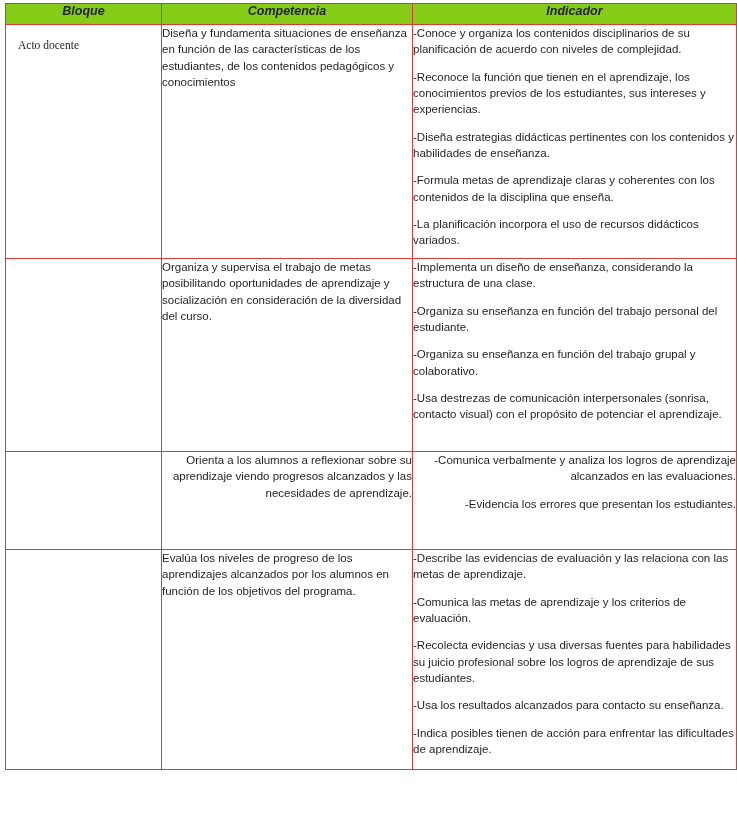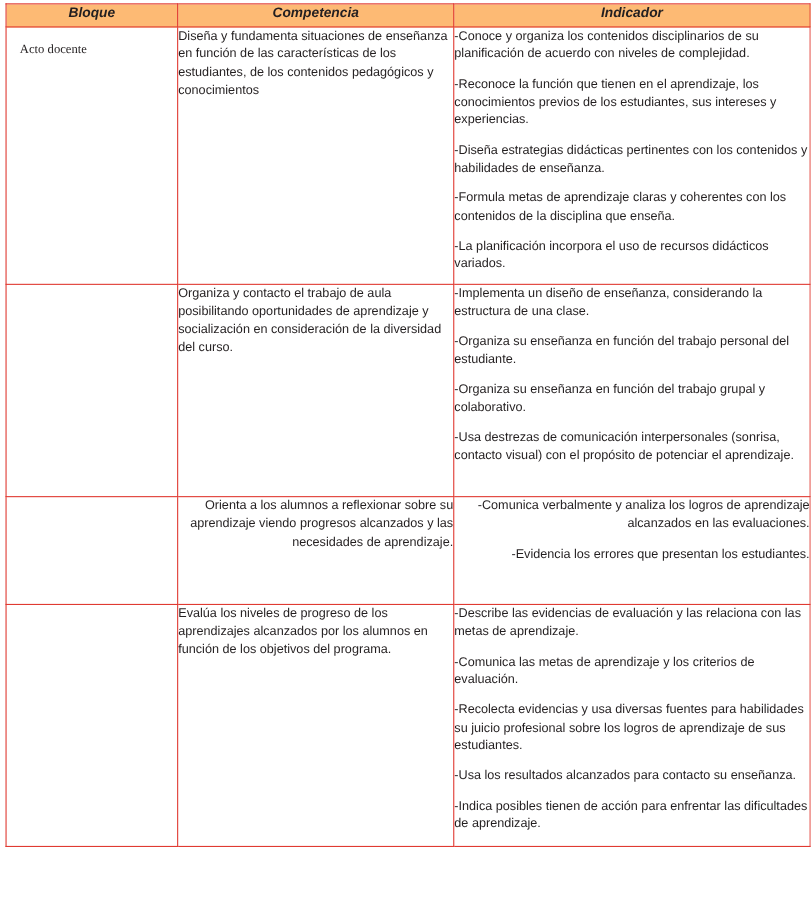--- a/index.html
+++ b/index.html
@@ -24,21 +24,21 @@
     table-layout: fixed;
     width: 728px;
   }
   table.competency-table th,
   table.competency-table td {
     border: 1.5px solid #e03a32;
     vertical-align: top;
     padding: 0;
   }
   thead th {
-    background: #fdba74;
+    background: #84cc16;
     text-align: center;
     font-style: italic;
     font-weight: bold;
     font-size: 12.5px;
     padding: 13px 4px 13px 4px;
     height: 20px;
     color: #231f20;
   }
   .col-bloque { width: 155px; }
   .col-competencia { width: 250px; }
@@ -100,21 +100,21 @@
           <p class="para">-Formula metas de aprendizaje claras y coherentes con los contenidos de la disciplina que enseña.</p>
           <p class="para">-La planificación incorpora el uso de recursos didácticos variados.</p>
         </td>
       </tr>
 
       <tr class="row-2">
         <td class="cell cell-bloque">
           <p class="bloque-text"></p>
         </td>
         <td class="cell comp-text">
-          <p class="para">Organiza y contacto el trabajo de aula posibilitando oportunidades de aprendizaje y socialización en consideración de la diversidad del curso.</p>
+          <p class="para">Organiza y supervisa el trabajo de metas posibilitando oportunidades de aprendizaje y socialización en consideración de la diversidad del curso.</p>
         </td>
         <td class="cell">
           <p class="para">-Implementa un diseño de enseñanza, considerando la estructura de una clase.</p>
           <p class="para">-Organiza su enseñanza en función del trabajo personal del estudiante.</p>
           <p class="para">-Organiza su enseñanza en función  del trabajo grupal y colaborativo.</p>
           <p class="para">-Usa destrezas de comunicación interpersonales (sonrisa, contacto visual) con el propósito de potenciar el aprendizaje.</p>
         </td>
       </tr>
 
       <tr class="row-3">

